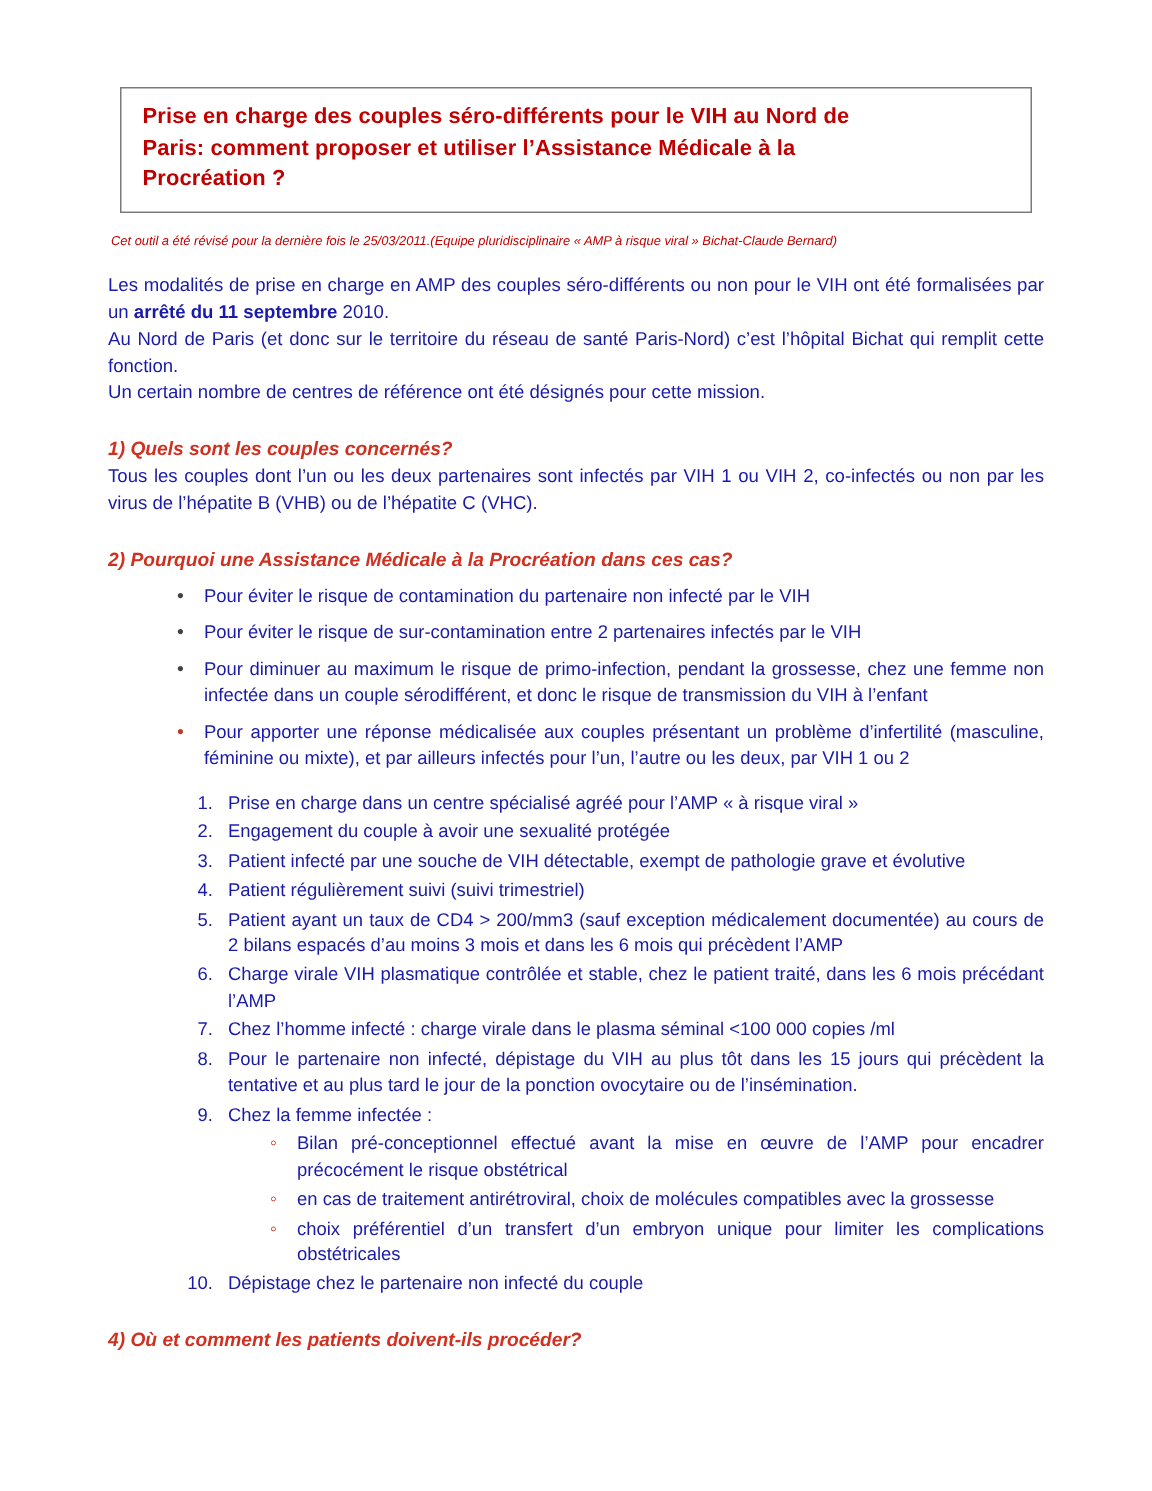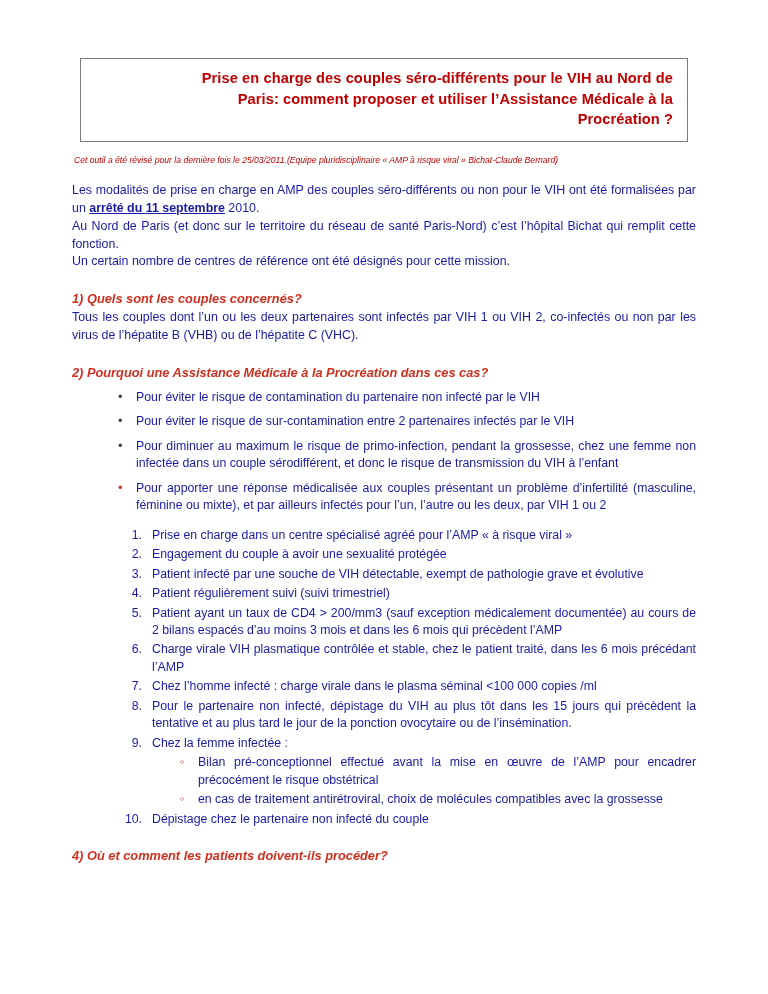--- a/index.html
+++ b/index.html
@@ -17,21 +17,21 @@
   .page {
     position: relative;
     width: 768px;
     height: 994px;
     box-sizing: border-box;
     padding: 58px 72px 0 72px;
   }
   .title-box {
     border: 1px solid #7a7a7a;
     padding: 9px 14px 11px 14px;
-    text-align: right;
+    text-align: left;
     margin: 0 8px 13px 8px;
   }
   .title-box .title-line {
     color: #c00000;
     font-weight: bold;
     font-size: 14.6px;
     line-height: 1.42;
     letter-spacing: 0.1px;
   }
   .revision {
@@ -45,21 +45,20 @@
     margin: 16px 0 0 0;
     font-size: 12.4px;
     line-height: 1.43;
     text-align: justify;
     color: #1a1aa8;
   }
   .para.tight {
     margin-top: 0;
   }
   .underline {
-    text-decoration: underline;
   }
   .bold {
     font-weight: bold;
   }
   h2.section {
     margin: 19px 0 2px 0;
     font-size: 12.8px;
     font-style: italic;
     font-weight: bold;
     color: #d03020;
@@ -173,20 +172,21 @@
     <li>Patient régulièrement suivi (suivi trimestriel)</li>
     <li>Patient ayant un taux de CD4 &gt; 200/mm3 (sauf exception médicalement documentée) au cours de 2 bilans espacés d’au moins 3 mois et dans les 6 mois qui précèdent l’AMP</li>
     <li>Charge virale VIH plasmatique contrôlée et stable, chez le patient traité, dans les 6 mois précédant l’AMP</li>
     <li>Chez l’homme infecté : charge virale dans le plasma séminal &lt;100 000 copies /ml</li>
     <li>Pour le partenaire non infecté, dépistage du VIH au plus tôt dans les 15 jours qui précèdent la tentative et au plus tard le jour de la ponction ovocytaire ou de l’insémination.</li>
     <li>
       <span>Chez la femme infectée :</span>
       <ul class="sub-circles">
         <li>Bilan pré-conceptionnel effectué avant la mise en œuvre de l’AMP pour encadrer précocément le risque obstétrical</li>
         <li>en cas de traitement antirétroviral, choix de molécules compatibles avec la grossesse</li>
+        <li>choix   préférentiel d’un transfert d’un embryon unique pour limiter les complications obstétricales</li>
       </ul>
     </li>
     <li>Dépistage chez le partenaire non infecté du couple</li>
   </ol>
 
   <h2 class="section">4) Où et comment les patients doivent-ils procéder?</h2>
 
 </div>
 
 </body></html>

